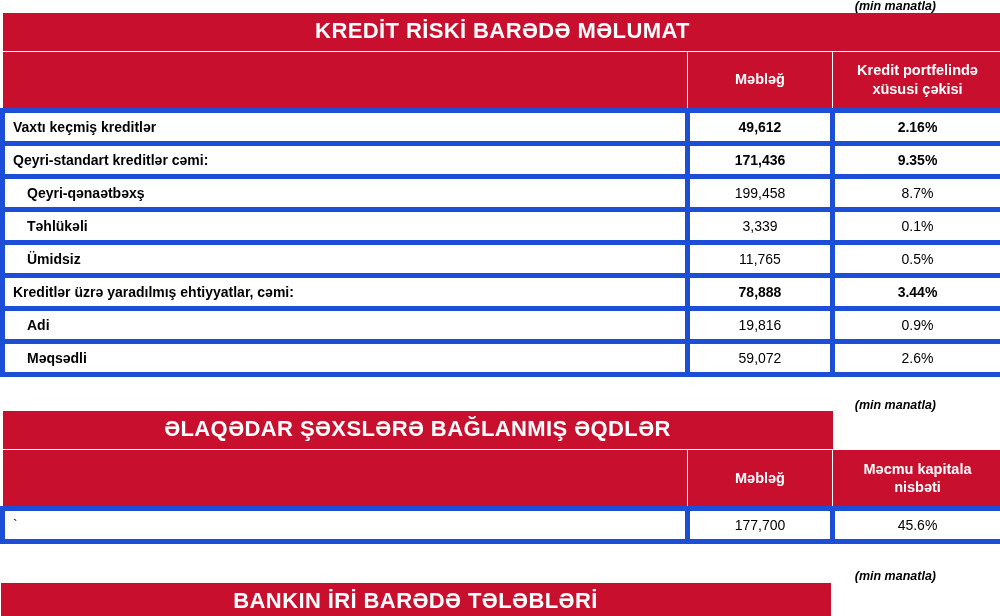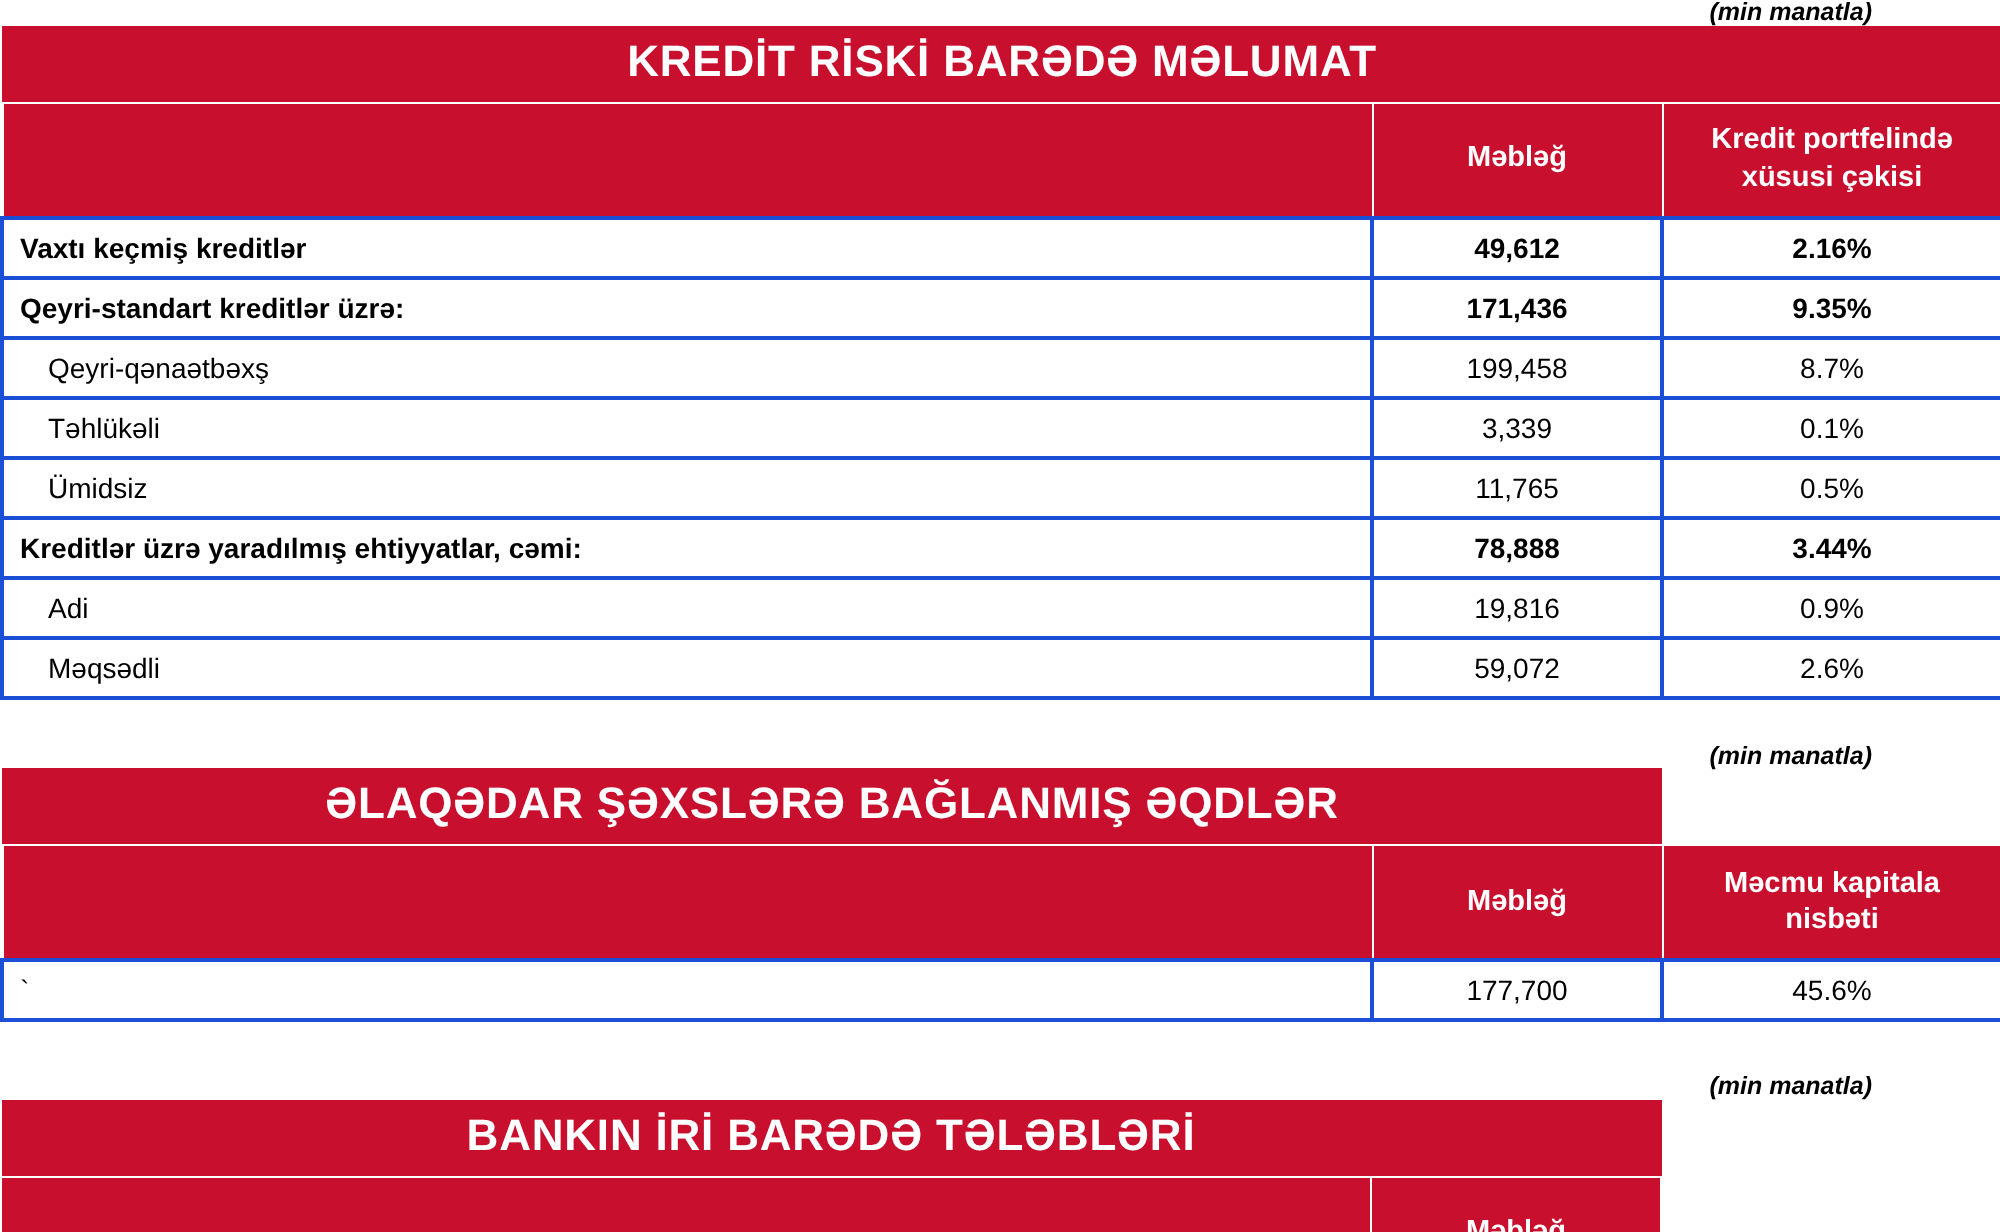--- a/index.html
+++ b/index.html
@@ -78,34 +78,35 @@
     padding: 4px 6px;
     border: 1px solid #ffffff;
     line-height: 1.25;
   }
   .head-row td.head-empty {
     background: #c8102e;
     border: 1px solid #ffffff;
   }
 
   .data-row td {
-    border: 2px solid #1d4ed8;
+    border: 5px solid #1d4ed8;
     height: 24px;
     font-size: 14px;
     padding: 2px 8px;
     background: #ffffff;
   }
   .data-row td.num {
     text-align: center;
   }
   .data-row.bold td {
     font-weight: bold;
   }
   .indent {
     padding-left: 22px !important;
+    font-weight: bold;
   }
   .spacer-md { height: 22px; }
   .spacer-lg { height: 26px; }
 </style>
 </head>
 <body>
 
 <div class="page">
 
   <div class="unit-note">(min manatla)</div>
@@ -125,21 +126,21 @@
         <td>Məbləğ</td>
         <td>Kredit portfelində xüsusi çəkisi</td>
       </tr>
 
       <tr class="data-row bold">
         <td>Vaxtı keçmiş kreditlər</td>
         <td class="num">49,612</td>
         <td class="num">2.16%</td>
       </tr>
       <tr class="data-row bold">
-        <td>Qeyri-standart kreditlər üzrə:</td>
+        <td>Qeyri-standart kreditlər cəmi:</td>
         <td class="num">171,436</td>
         <td class="num">9.35%</td>
       </tr>
       <tr class="data-row">
         <td class="indent">Qeyri-qənaətbəxş</td>
         <td class="num">199,458</td>
         <td class="num">8.7%</td>
       </tr>
       <tr class="data-row">
         <td class="indent">Təhlükəli</td>

